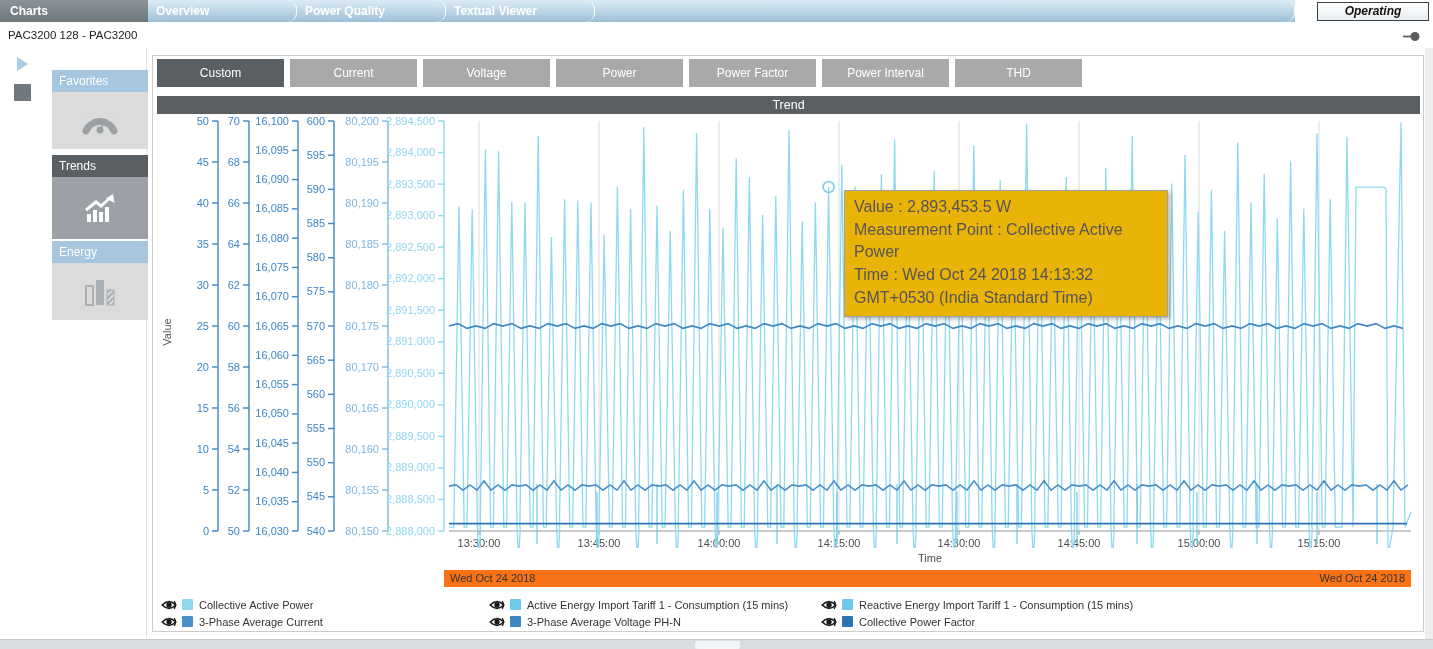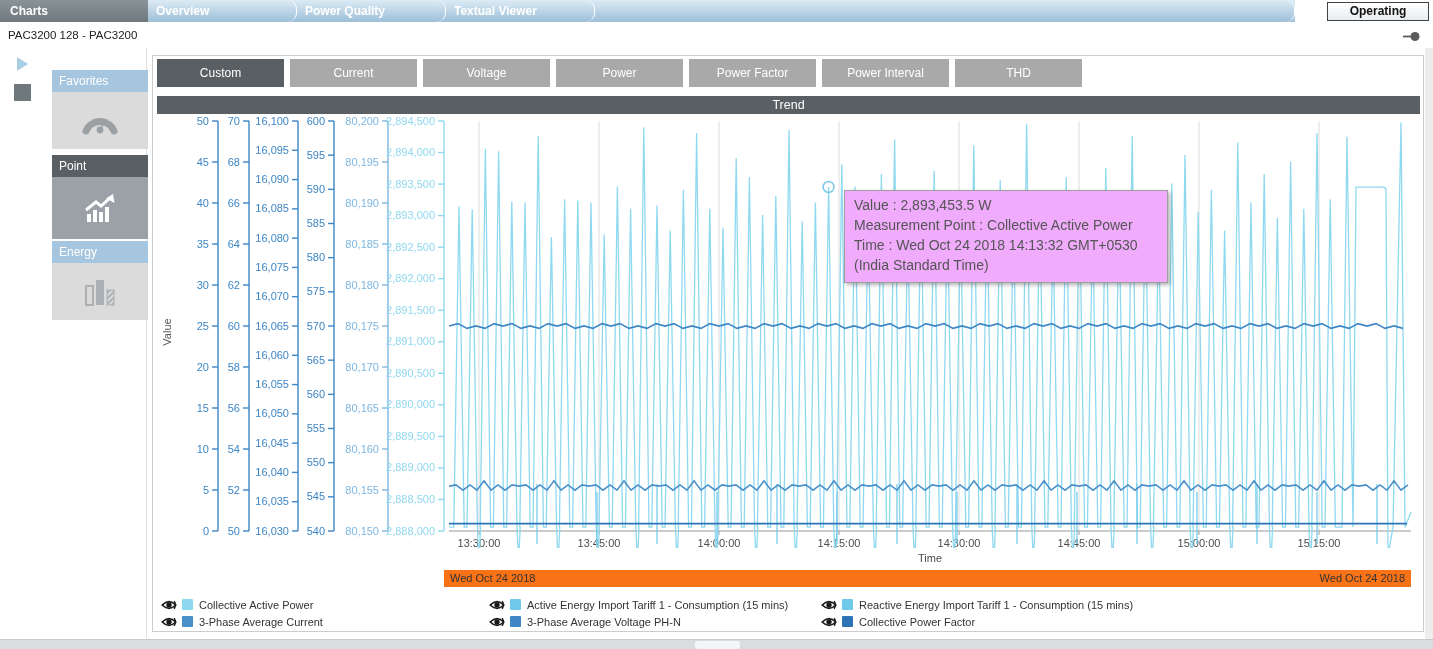--- a/index.html
+++ b/index.html
@@ -9,22 +9,22 @@
   
   .tabbar { position:absolute; left:0; top:0; width:1433px; height:22px; display:flex; }
   .tab-charts { width:148px; height:22px; background:linear-gradient(#8a9397,#6e787d); color:#fff;
     font-size:12px; font-weight:bold; line-height:22px; padding-left:10px; }
   .tab-strip { flex:0 0 1147px; height:22px; background:linear-gradient(#dcebf5,#9dbfd8); display:flex; }
   .tab { width:149px; height:22px; color:#fff; font-size:12px; font-weight:bold; line-height:22px;
     padding-left:8px; border-right:1px solid #fff; cursor:default;border-radius:9px; }
   .tab:first-child { border-left:none; }
   .tab-rest { flex:1; border-left:none; }
   .operating-zone { flex:1; background:#fff; display:flex; justify-content:flex-end; align-items:flex-start; }
-  .operating-btn { margin:2px 4px 0 0; width:102px; height:19px; background:linear-gradient(#ffffff,#e9edf0);
-    border:1px solid #3c4449; font-size:12px; font-weight:bold; color:#111; text-align:center; line-height:17px; }
+  .operating-btn { margin:2px 4px 0 0; width:112px; height:19px; background:linear-gradient(#ffffff,#e9edf0);
+    border:1px solid #3c4449; font-size:12px; font-weight:bold; color:#111; text-align:center; line-height:17px;font-style:italic; }
 
   
   .crumbrow { position:absolute; left:0; top:22px; width:1433px; height:26px; background:#fff; }
   .crumb { position:absolute; left:8px; top:7px; font-size:11.5px; color:#222; }
   .pin-icon { position:absolute; right:13px; top:10px; width:17px; height:9px; }
 
   
   .rail-arrow { position:absolute; left:17px; top:57px; width:0; height:0;
     border-left:11px solid #a9cde2; border-top:7px solid transparent; border-bottom:7px solid transparent; }
   .rail-square { position:absolute; left:14px; top:84px; width:17px; height:17px; background:#6f787c; }
@@ -41,22 +41,22 @@
 
   
   .panel { position:absolute; left:152px; top:55px; width:1272px; height:577px; background:#fff; border:1px solid #cccccc; }
   .toolbar { position:absolute; left:4px; top:3px; height:44px; display:flex; }
   .tb-btn { width:127px; height:28px; margin-right:6px; background:#a9a9a9; color:#fff; font-size:12px;
     text-align:center; line-height:28px; cursor:default; }
   .tb-btn.active { background:#595f63; }
   .trend-bar { position:absolute; left:4px; top:40px; width:1263px; height:18px; background:#595f63;
     color:#fff; font-size:12.5px; text-align:center; line-height:18px; }
   .chart-area { position:absolute; left:4px; top:58px; width:1263px; height:452px; }
-  .tooltip { position:absolute; left:687px; top:76px; width:324px; background:#f0abfc; border:1px solid #9f9f9f;
-    box-shadow:2px 2px 4px rgba(0,0,0,.3); padding:5px 9px 6px 9px; font-size:14px; color:#555; line-height:1.42; }
+  .tooltip { position:absolute; left:687px; top:76px; width:324px; background:#eab308; border:1px solid #9f9f9f;
+    box-shadow:2px 2px 4px rgba(0,0,0,.3); padding:5px 9px 6px 9px; font-size:16px; color:#555; line-height:1.42; }
   .date-bar { position:absolute; left:291px; top:514px; width:967px; height:17px; background:#f97316;
     font-size:11px; color:#333; line-height:17px; }
   .date-left { position:absolute; left:6px; }
   .date-right { position:absolute; right:6px; }
 
   
   .legend { position:absolute; left:0; top:540px; width:1263px; height:36px; }
   .lg-col { position:absolute; top:0; }
   .lg-item { display:flex; align-items:center; height:17px; }
   .lg-eye { width:16px; height:12px; margin-right:5px; cursor:pointer; }
@@ -108,21 +108,21 @@
         <circle cx="11" cy="13" r="2.2" fill="#dbdbdb"></circle>
         <circle cx="21" cy="9.5" r="2.2" fill="#dbdbdb"></circle>
         <circle cx="31" cy="13" r="2.2" fill="#dbdbdb"></circle>
         <path d="M19.5 24 L27 14 L22.5 23 Z" fill="#9aa0a4"></path>
         <circle cx="21" cy="24" r="3.4" fill="#9aa0a4"></circle>
       </svg>
     </div>
   </div>
 
   <div class="side-section" style="top:142px">
-    <div class="side-header hdr-dark">Point</div>
+    <div class="side-header hdr-dark">Trends</div>
     <div class="side-body body-dark" style="height:62px">
       <svg width="40" height="32" viewBox="0 0 40 32">
         <rect x="7" y="22" width="4" height="8" fill="#fff"></rect>
         <rect x="13" y="18" width="4" height="12" fill="#fff"></rect>
         <rect x="19" y="20" width="4" height="10" fill="#fff"></rect>
         <rect x="25" y="15" width="4" height="15" fill="#fff"></rect>
         <path d="M6 18 L16 10 L21 14 L31 5" fill="none" stroke="#fff" stroke-width="3"></path>
         <path d="M33 2 L34.5 11 L26 6.5 Z" fill="#fff"></path>
       </svg>
     </div>

